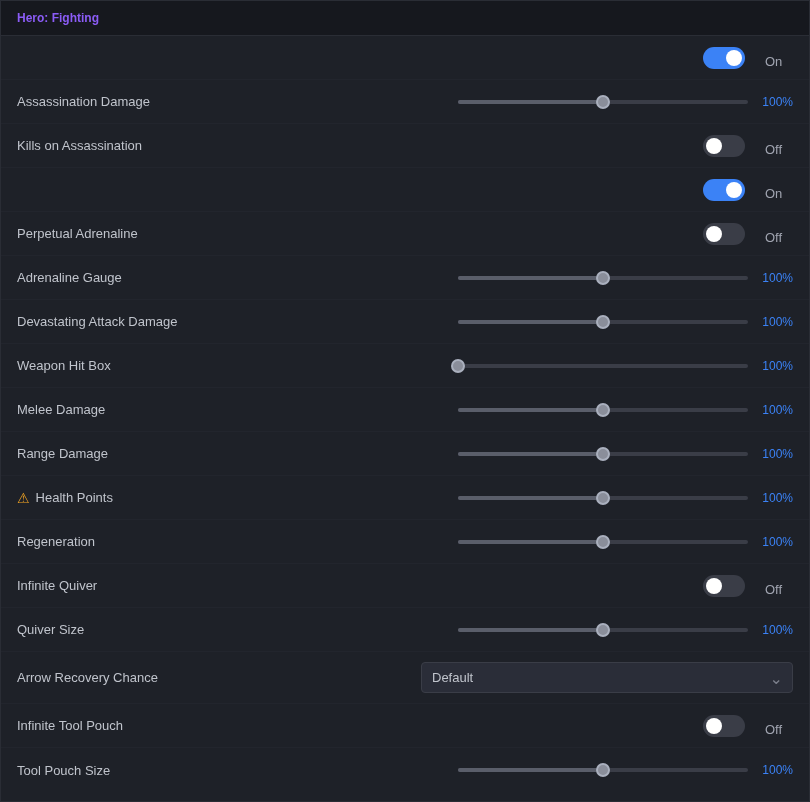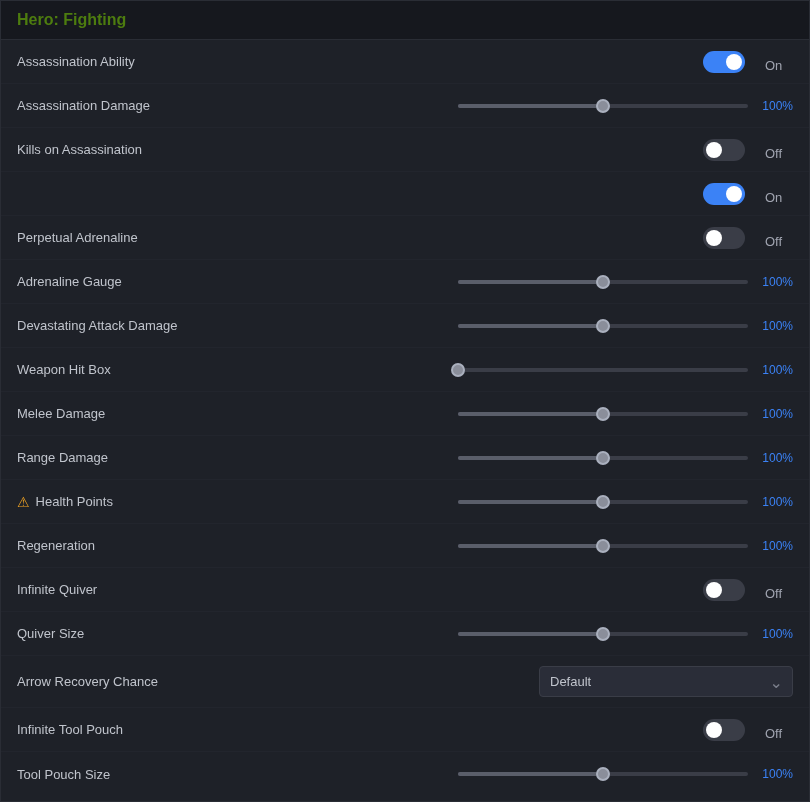--- a/index.html
+++ b/index.html
@@ -16,23 +16,23 @@
       border: 1px solid #2a2d35;
       width: 100%;
       min-height: 802px;
     }
     .panel-header {
       background: #16181e;
       padding: 10px 16px;
       border-bottom: 1px solid #2a2d35;
     }
     .panel-header h2 {
-      font-size: 16px;
+      font-size: 12px;
       font-weight: 600;
-      color: #4d7c0f;
+      color: #8b5cf6;
     }
     .settings-list {
       padding: 0;
     }
     .setting-row {
       display: flex;
       align-items: center;
       justify-content: space-between;
       padding: 10px 16px;
       border-bottom: 1px solid #22252d;
@@ -145,21 +145,21 @@
       text-align: right;
     }
     
     .select-container {
       flex: 1;
       display: flex;
       justify-content: flex-end;
     }
     .select-wrapper {
       position: relative;
-      width: 254px;
+      width: 372px;
     }
     .select-wrapper select {
       width: 100%;
       background: #2a2d38;
       border: 1px solid #3a3d47;
       color: #c0c4cc;
       padding: 7px 30px 7px 10px;
       font-size: 13px;
       border-radius: 4px;
       appearance: none;
@@ -179,23 +179,20 @@
   </style>
 </head>
 <body>
 
 <div class="panel">
   <div class="panel-header">
     <h2>Hero: Fighting</h2>
   </div>
   <div class="settings-list" id="settings-list">
   <div class="setting-row">
-        <div class="setting-label">
-          <span>Assassination Ability</span>
-        </div>
         <div class="control-area">
           <div class="toggle-container">
             <div class="toggle">
               <div class="toggle-track on">
                 <div class="toggle-thumb"></div>
               </div>
             </div>
             <span class="toggle-label">On</span>
           </div>
         </div>

